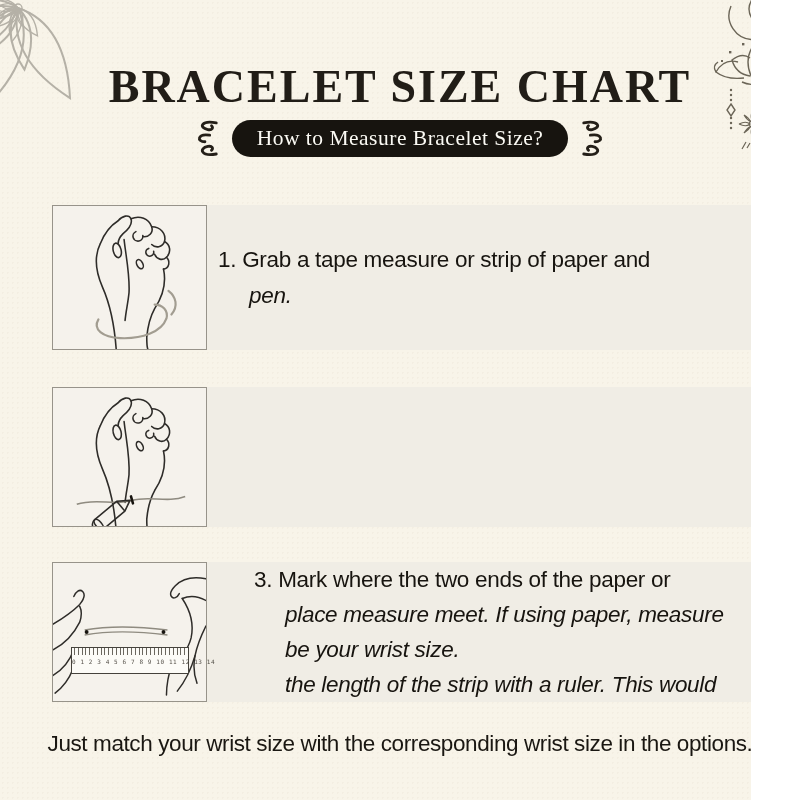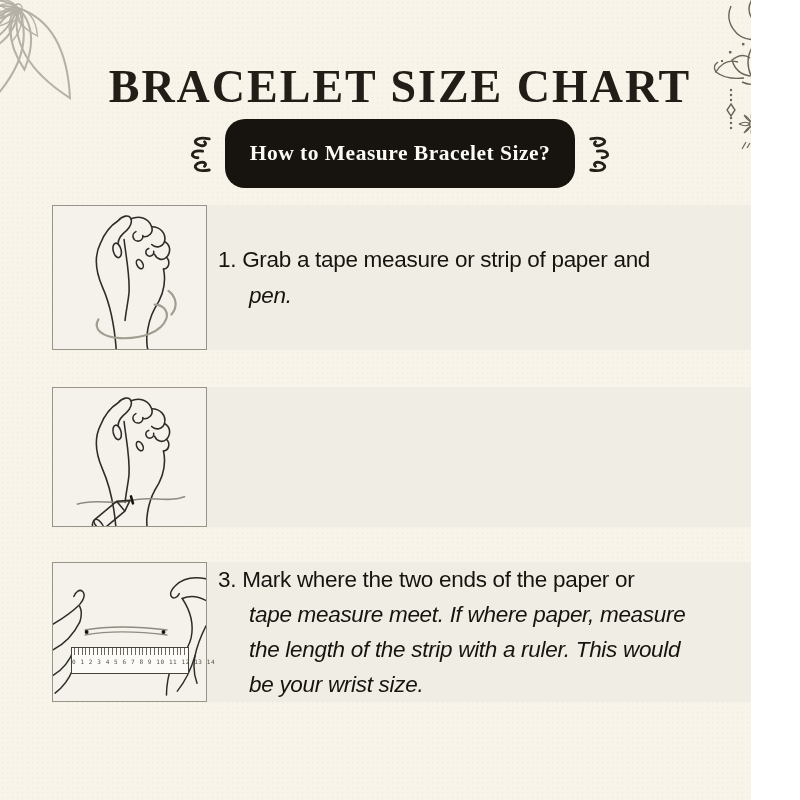--- a/index.html
+++ b/index.html
@@ -10,35 +10,35 @@
   
   .mandala{position:absolute;left:0;top:0;}
   .lotus-orn{position:absolute;left:698px;top:0;}
   
   .title{position:absolute;top:60px;left:0;width:800px;text-align:center;
          font-family:"Liberation Serif",serif;font-weight:700;font-size:46px;
          letter-spacing:2px;color:#211d17;}
   .badge-row{position:absolute;top:119px;left:0;width:800px;display:flex;
              justify-content:center;align-items:center;gap:12px;}
   .badge-pill{background:#17140f;color:#fbfaf4;font-family:"Liberation Serif",serif;
-              font-weight:700;font-size:21.5px;line-height:37px;height:37px;
-              padding:16px 25px;border-radius:20px;letter-spacing:.5px;white-space:nowrap;}
+              font-weight:400;font-size:21.5px;line-height:37px;height:37px;
+              padding:0 25px;border-radius:20px;letter-spacing:.5px;white-space:nowrap;}
   
   .step{position:absolute;left:52px;width:708px;background:#f0ede5;}
   .step1{top:205px;height:145px;}
   .step2{top:387px;height:140px;}
   .step3{top:562px;height:140px;}
   .illus{position:absolute;left:0;top:0;bottom:0;width:155px;background:#f5f2ec;
          border:1px solid #97938a;box-sizing:border-box;}
   .illus svg{display:block;}
   .step-text{position:absolute;left:166px;right:2px;top:0;bottom:0;display:flex;
              flex-direction:column;justify-content:center;}
   .line{font-size:22.5px;line-height:36px;color:#17140f;letter-spacing:-0.3px;
         white-space:nowrap;font-weight:500;}
-  .step3 .line{line-height:35px;}
+  .step3 .line{line-height:35px;margin-left:36px;}
   .line.cont{padding-left:31px;font-style:italic;}
   
   .ruler{position:absolute;left:18px;top:84px;width:118px;height:27px;background:#fcfbf7;
          border:1px solid #45423c;box-sizing:border-box;}
   .ruler-ticks{position:absolute;left:2px;right:2px;top:0;height:7px;
     background:repeating-linear-gradient(90deg,#6b675f 0 1px,transparent 1px 3.8px);}
   .ruler-nums{position:absolute;left:0;right:0;top:10px;text-align:center;
     font-family:"DejaVu Sans Mono",monospace;font-size:6px;color:#55514a;
     letter-spacing:.6px;white-space:nowrap;}
   
@@ -226,20 +226,21 @@
           <path d="M121,101 C117,113 115,124 115,134"></path>
         </g>
       </svg>
       <div class="ruler">
         <div class="ruler-ticks"></div>
         <div class="ruler-nums">0 1 2 3 4 5 6 7 8 9 10 11 12 13 14</div>
       </div>
     </div>
     <div class="step-text">
       <div class="line"><span>3. </span><span>Mark where the two ends of the paper or</span></div>
-      <div class="line cont">tape measure meet. If where paper, measure</div>
+      <div class="line cont">place measure meet. If using paper, measure</div>
+      <div class="line cont">be your wrist size.</div>
       <div class="line cont">the length of the strip with a ruler. This would</div>
-      <div class="line cont">be your wrist size.</div>
-    </div>
-  </div>
-
+    </div>
+  </div>
+
+  <div class="footer-note">Just match your wrist size with the corresponding wrist size in the options.</div>
 
 </div>
 
 </body></html>

